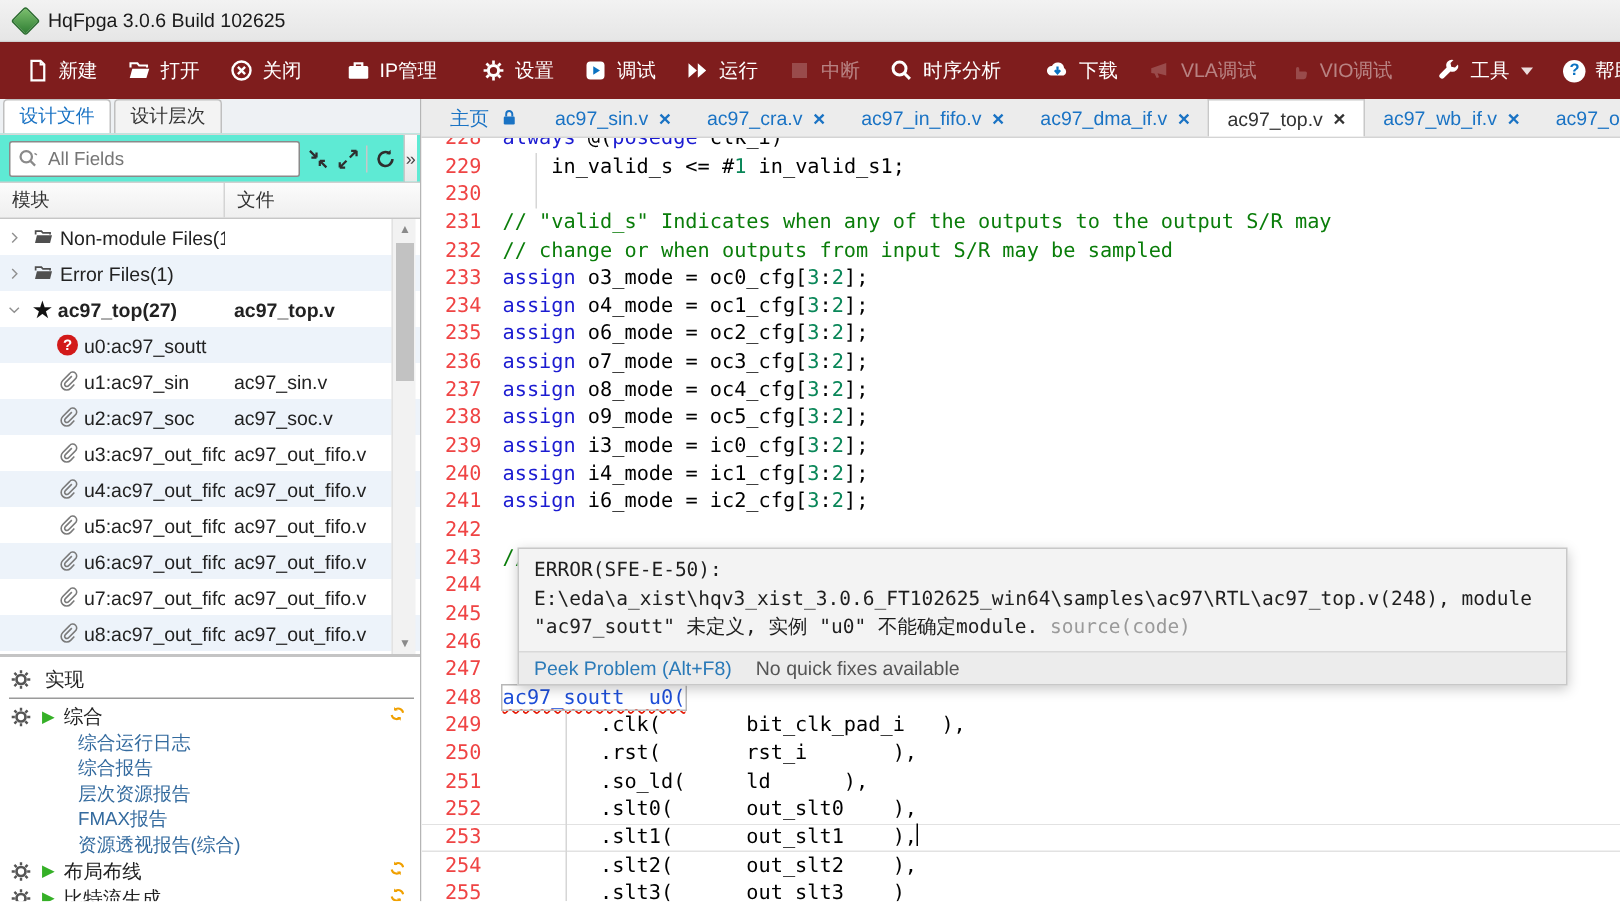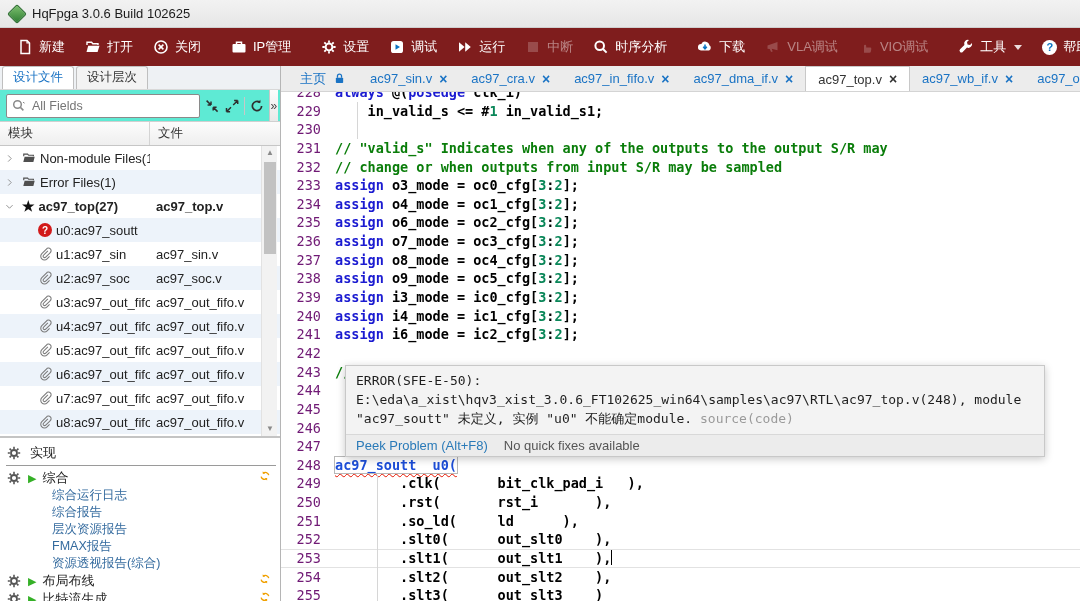--- a/index.html
+++ b/index.html
@@ -71,22 +71,22 @@
   .edit-tabs{height:26px;background:#ececec;border-bottom:1px solid #d4d4d4;display:flex;align-items:stretch;
              padding-left:7px;flex:0 0 auto;}
   .etab{display:flex;align-items:center;gap:7px;padding:0 12px;color:#1a73c4;font-size:13px;cursor:pointer;white-space:nowrap;}
   .etab .x{color:#1a73c4;font-weight:bold;font-size:14px;line-height:1;}
   .etab.active{background:#fff;color:#333;border:1px solid #c8c8c8;border-bottom:none;}
   .etab.active .x{color:#333;}
   .code{flex:1;position:relative;overflow:hidden;background:#fff;
         font-family:"DejaVu Sans Mono","Liberation Mono",monospace;font-size:13.5px;}
   .cl{height:18.65px;line-height:18.65px;display:flex;white-space:pre;}
   .cl.first{margin-top:-9px;}
-  .cl .gut{width:54px;flex:0 0 54px;text-align:right;padding-right:14px;color:#701a75;}
-  .cl .src{flex:1;font-weight:bold;}
+  .cl .gut{width:54px;flex:0 0 54px;text-align:right;padding-right:14px;color:#ef4444;}
+  .cl .src{flex:1;}
   .cl.cur{box-shadow:inset 0 1px 0 #e2e2e2, inset 0 -1px 0 #e2e2e2;}
   .tk-k{color:#1b1bd1;}
   .tk-c{color:#0a7d0a;}
   .tk-n{color:#098658;}
   .tk-p{color:#000;}
   .tk-e{color:#1d4ed8;outline:1px solid #b8b8b8;
         text-decoration:underline;text-decoration-style:wavy;text-decoration-color:#e51400;text-decoration-thickness:1px;
         text-underline-offset:3px;}
   .caret{display:inline-block;width:1px;height:15px;background:#000;vertical-align:-2px;}
   .iguide{position:absolute;width:1px;background:#d6d6d6;}

